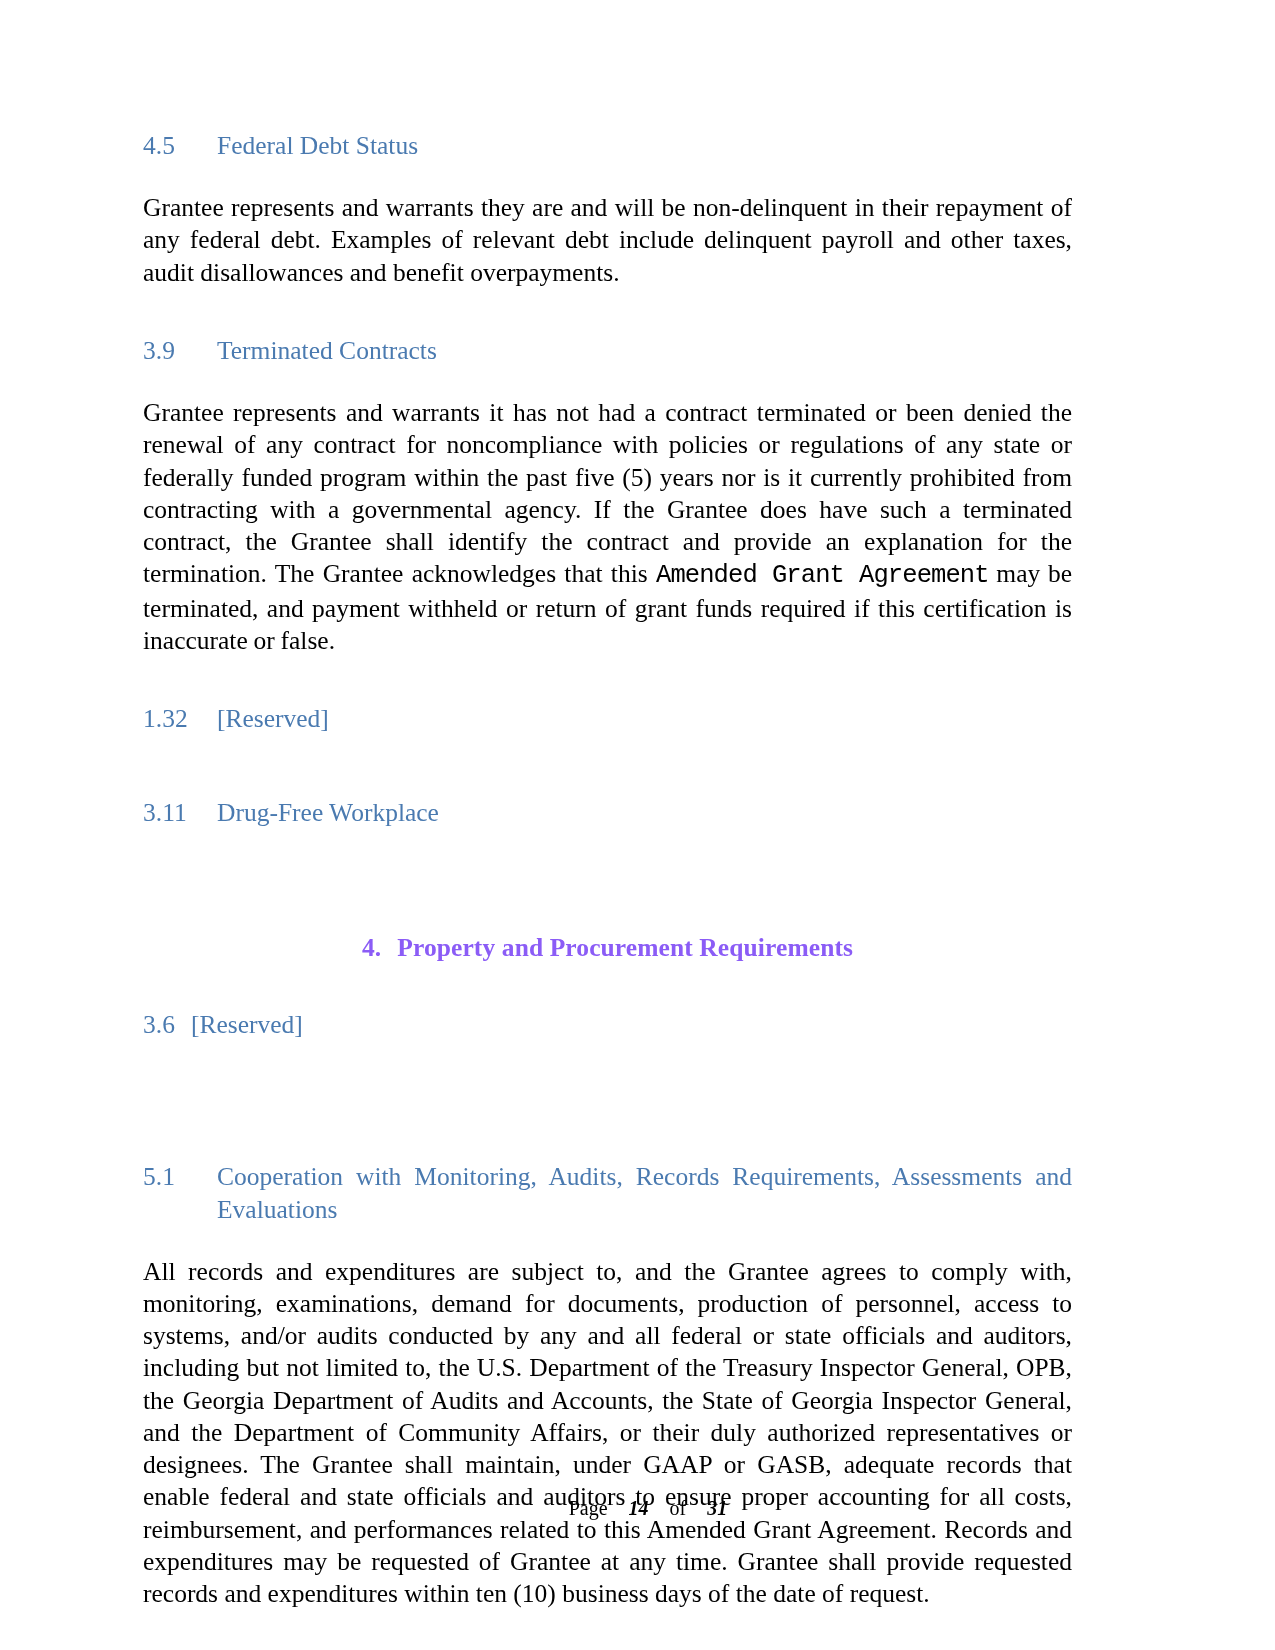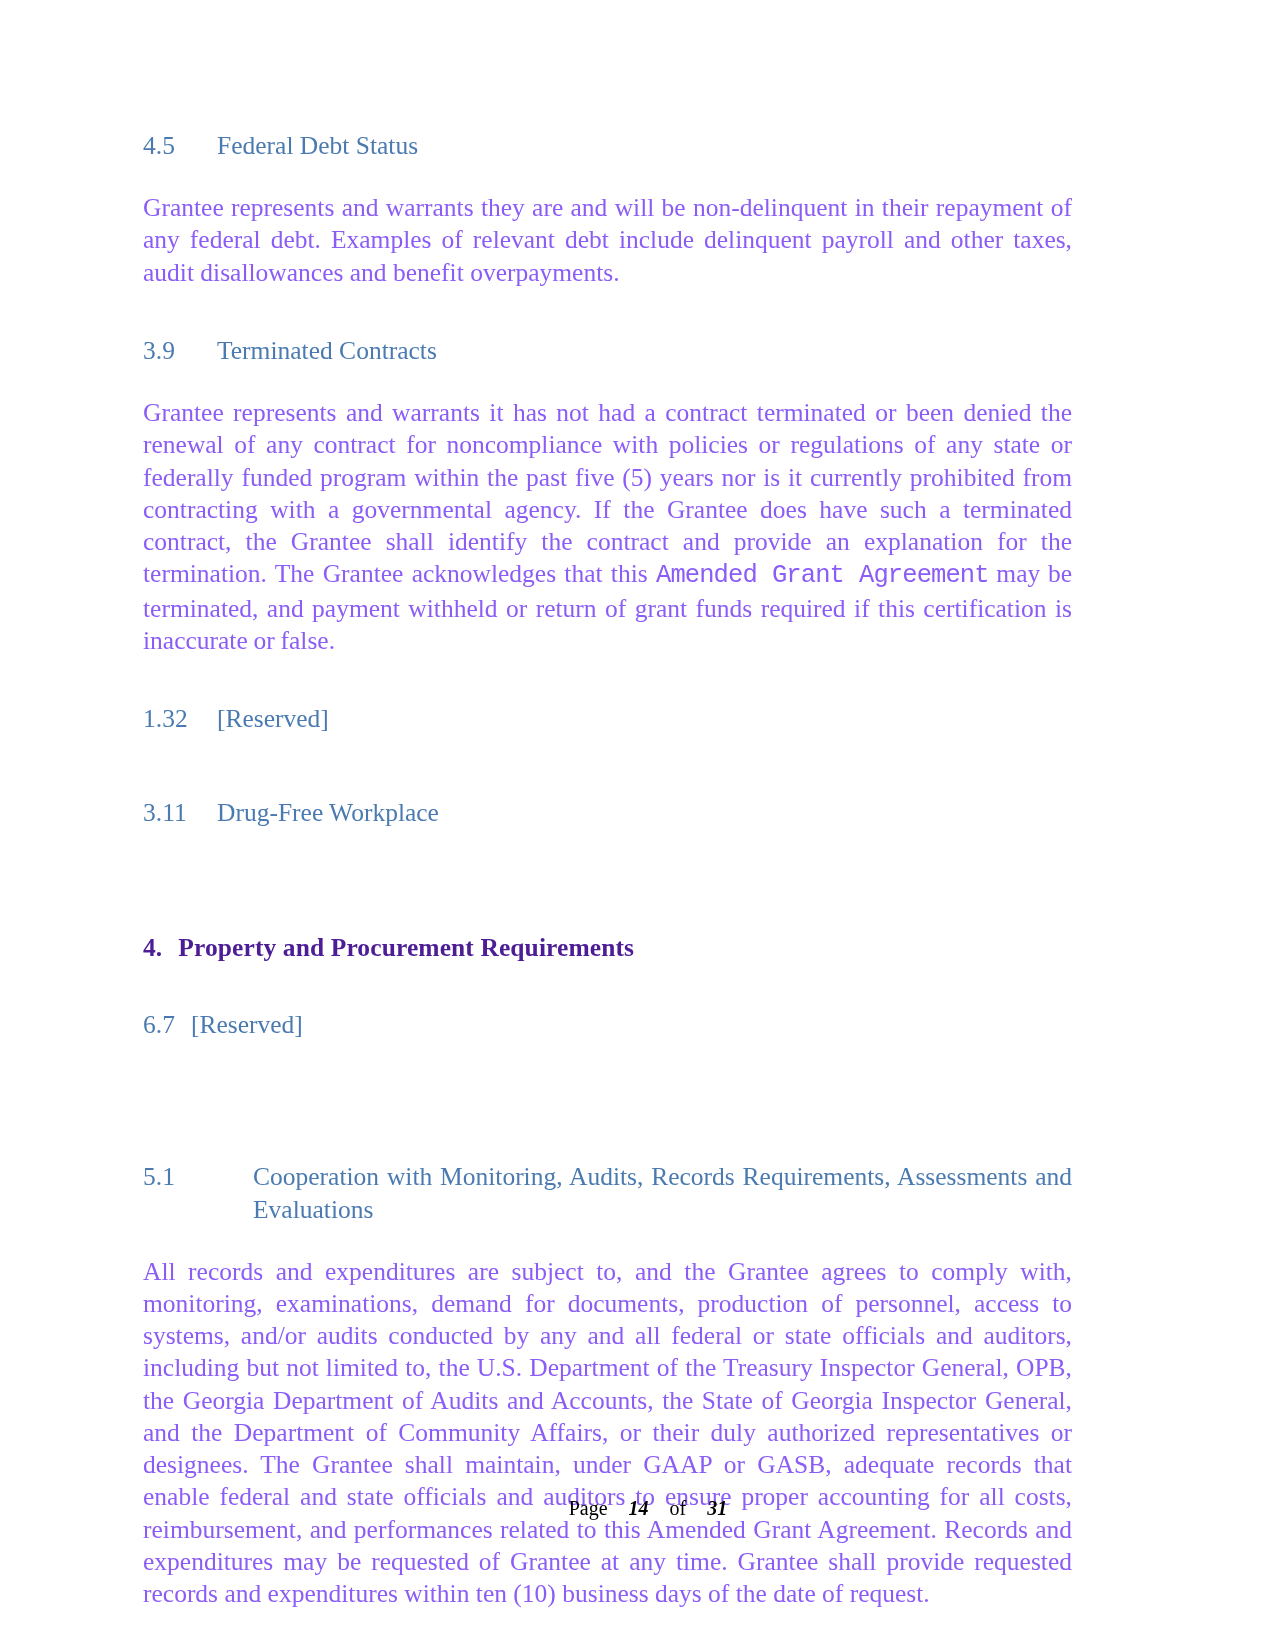--- a/index.html
+++ b/index.html
@@ -43,43 +43,43 @@
   }
   .subhead .num.narrow {
     width: 48px;
   }
   .subhead .ttl {
     flex: 1 1 auto;
   }
   .subhead .ttl.justify {
     text-align: justify;
     text-align-last: left;
-    margin-left: 36px;
   }
 
   
   .majorhead {
-    color: #4c1d95;
+    color: #8b5cf6;
     font-weight: bold;
     font-size: 25.5px;
+    text-align: center;
     margin: 0;
     letter-spacing: 0.1px;
   }
   .majorhead .mnum {
     margin-right: 16px;
   }
 
   
   .para {
     font-size: 25.5px;
     line-height: 1.265;
     text-align: justify;
     text-align-last: left;
     margin: 0;
-    color: #8b5cf6;
+    color: #000000;
   }
   .condensed {
     letter-spacing: -0.9px;
     word-spacing: -1.2px;
     font-family: Liberation Mono, monospace;
   }
   .tight {
     word-spacing: -0.6px;
   }
   .sp-md { height: 30px; }
@@ -139,21 +139,21 @@
 
     <div class="sp-xxl"></div>
 
     <div class="majorhead">
       <span class="mnum">4.</span><span>Property and Procurement Requirements</span>
     </div>
 
     <div class="sp-lg"></div>
 
     <div class="subhead">
-      <span class="num narrow">6.7</span>
+      <span class="num narrow">3.6</span>
       <span class="ttl">[Reserved]</span>
     </div>
 
     <div class="sp-xxl"></div>
 
 
     <div class="sp-lg"></div>
 
     <div class="subhead">
       <span class="num">5.1</span>

